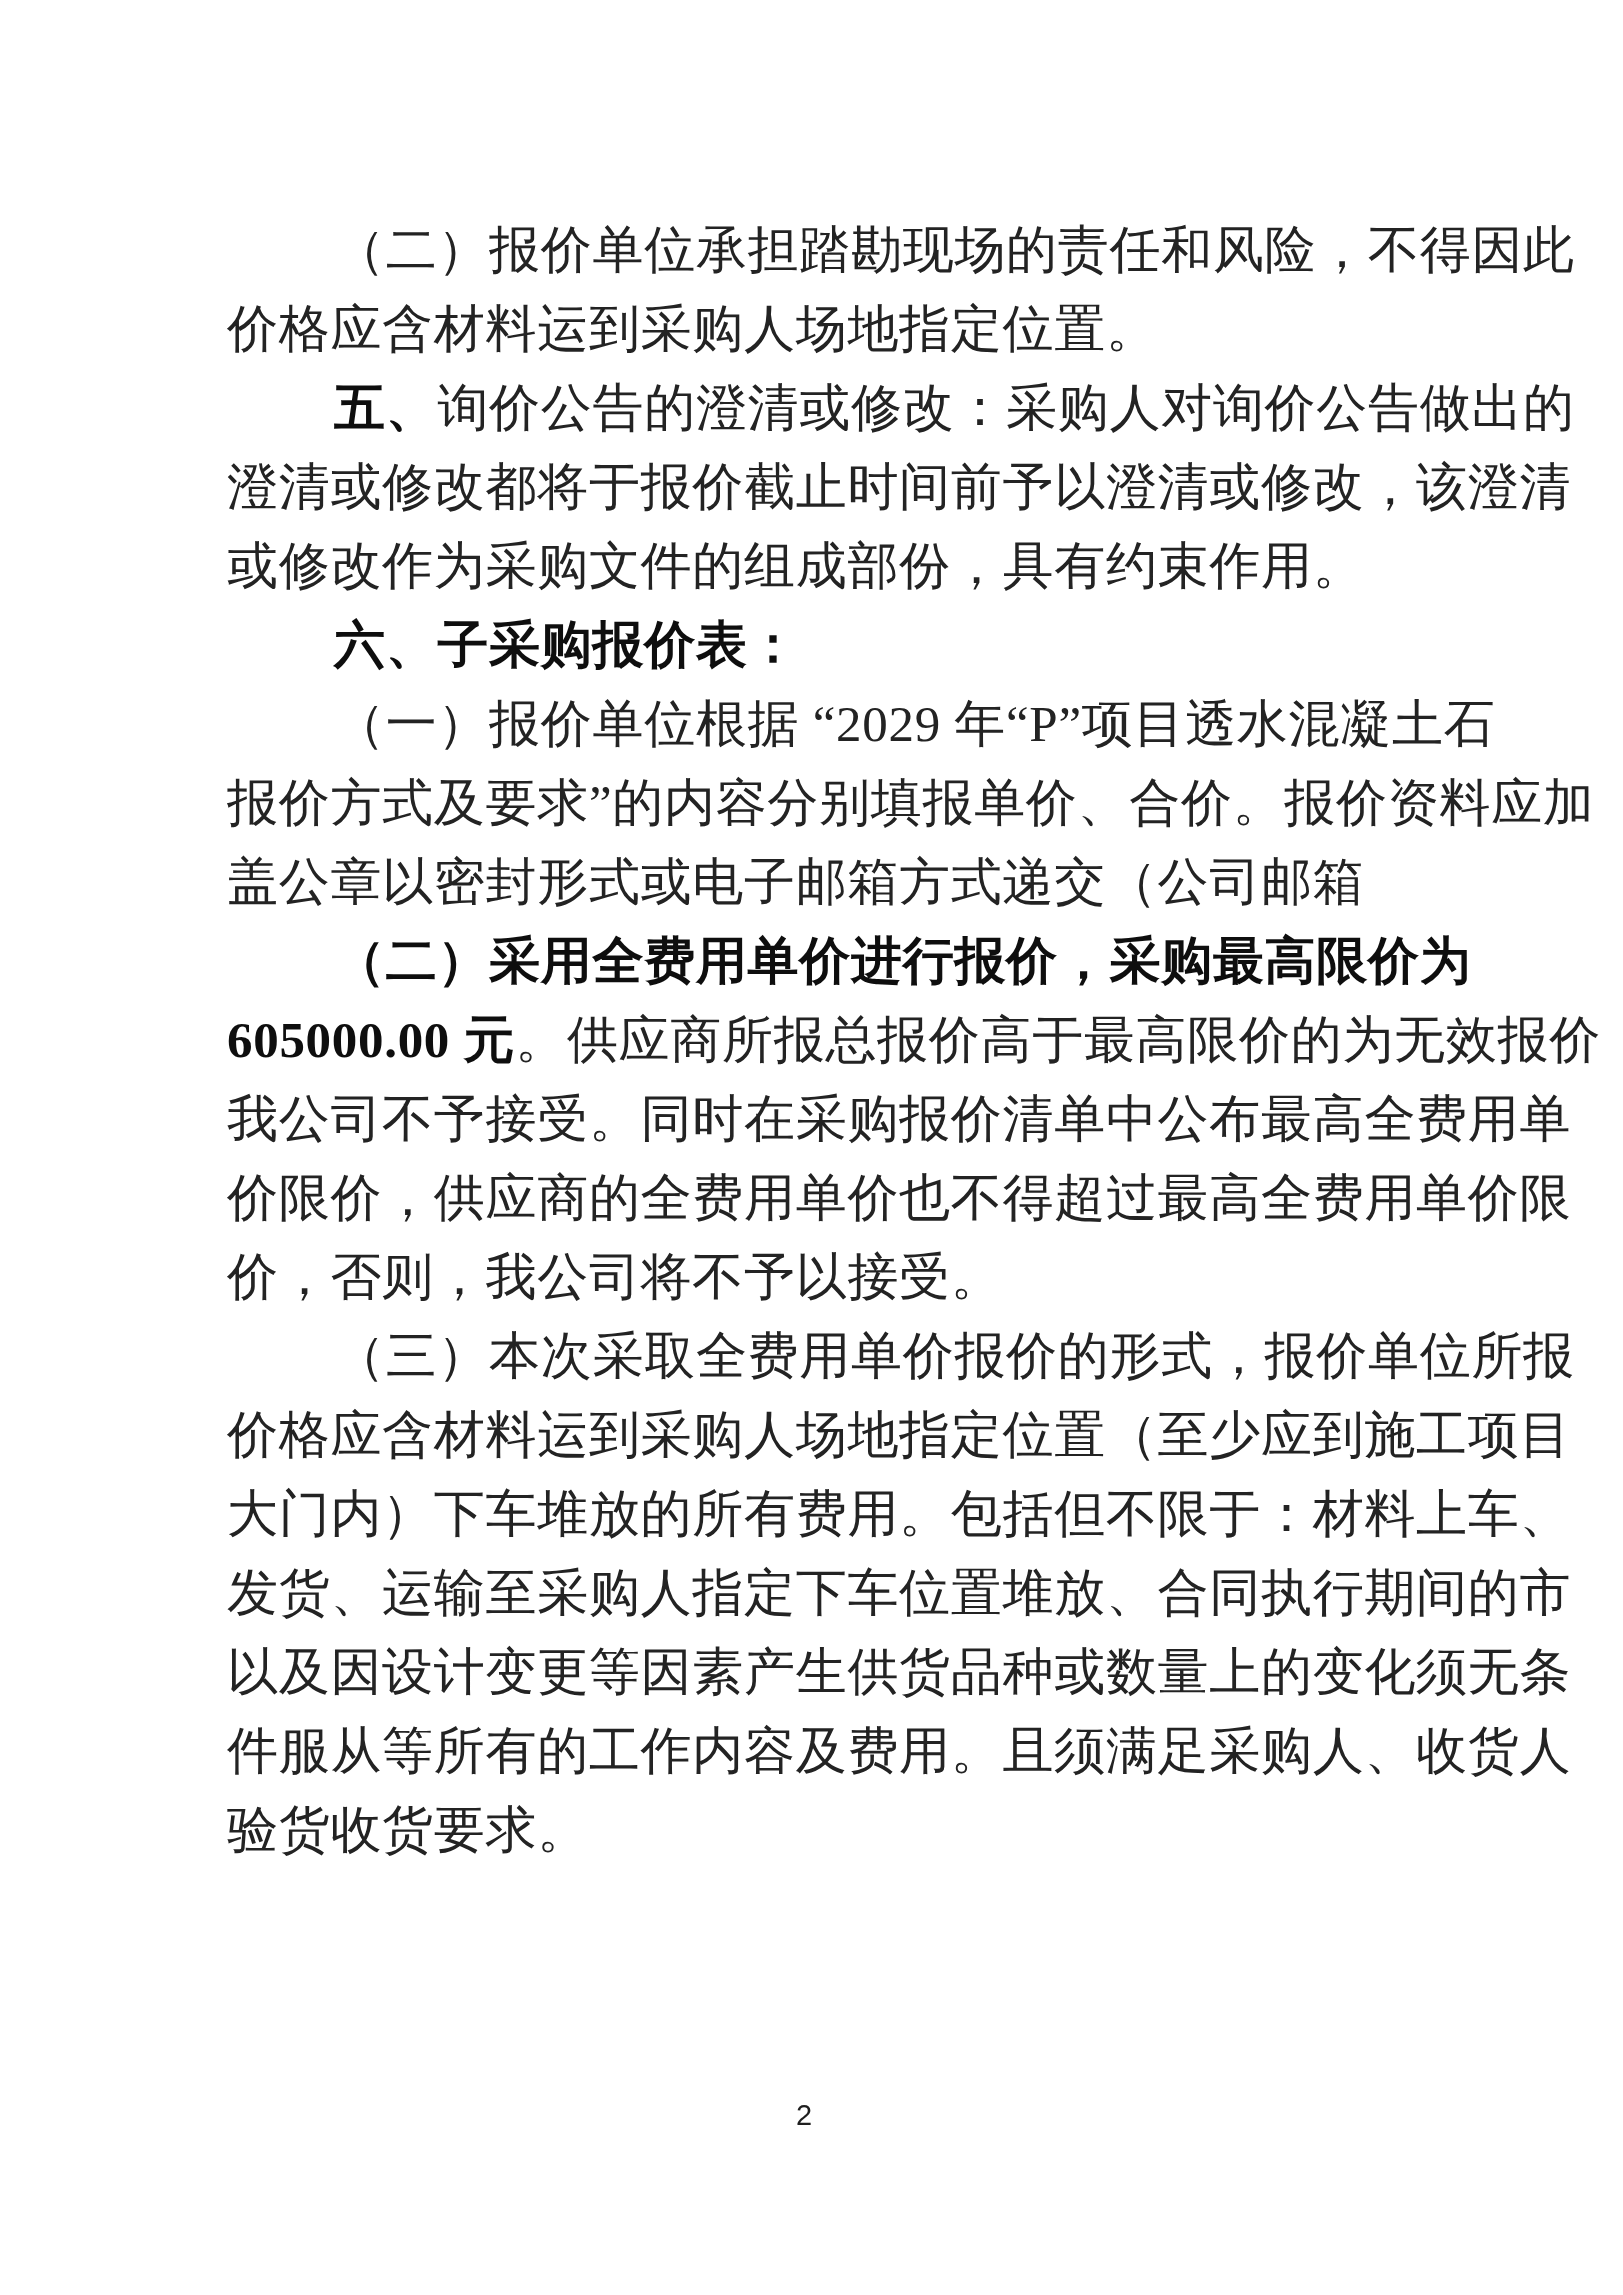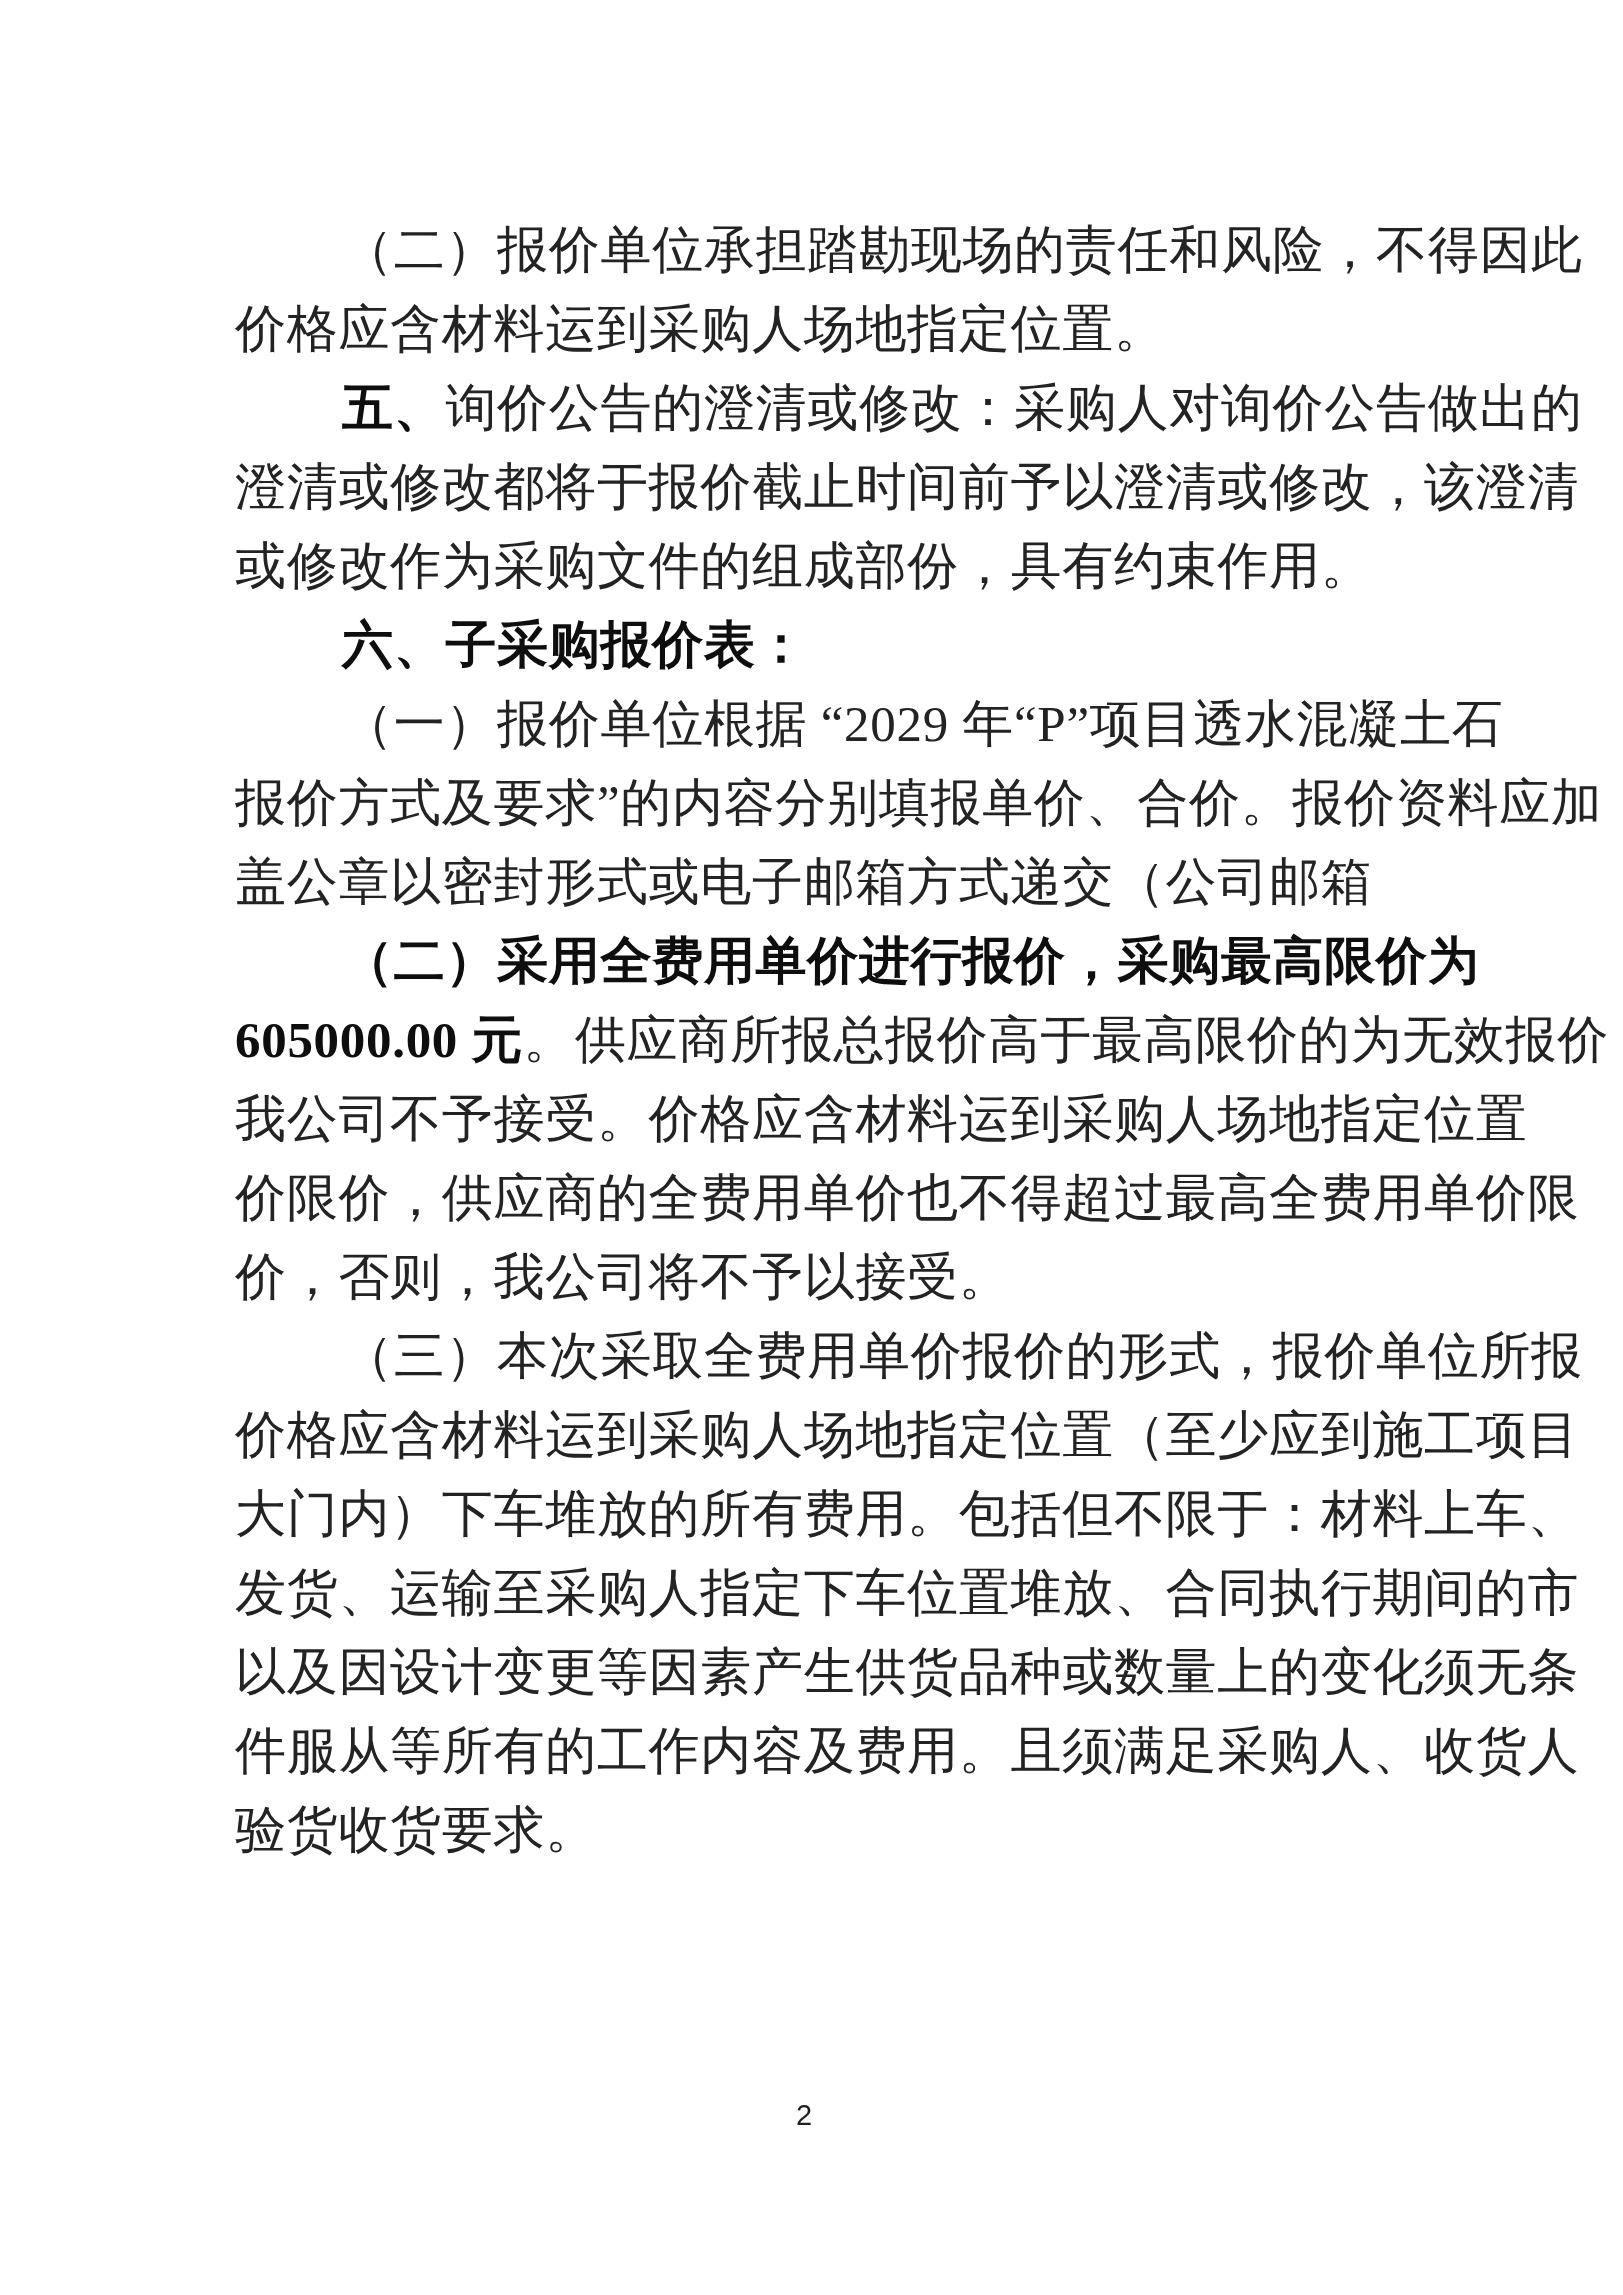--- a/index.html
+++ b/index.html
@@ -21,21 +21,20 @@
     top: 211px;
     width: 1178px;
   }
   .line {
     height: 79px;
     line-height: 79px;
     font-size: 51px;
     letter-spacing: 0.7px;
     white-space: nowrap;
     color: #232323;
-    margin-left: 8px;
   }
   .line.indent {
     padding-left: 107px;
   }
   .line .b {
     font-weight: 700;
     color: #0e0e0e;
   }
   .line .t {
     font-weight: 400;
@@ -74,21 +73,21 @@
 
     <div class="line"><span class="b"></span><span class="t">报价方式及要求”的内容分别填报单价、合价。报价资料应加</span></div>
 
     <div class="line"><span class="b"></span><span class="t">盖公章以密封形式或电子邮箱方式递交（公司邮箱</span></div>
 
 
     <div class="line indent"><span class="b">（二）采用全费用单价进行报价，采购最高限价为</span><span class="t"></span></div>
 
     <div class="line"><span class="b">605000.00 元</span><span class="t">。供应商所报总报价高于最高限价的为无效报价，</span></div>
 
-    <div class="line"><span class="b"></span><span class="t">我公司不予接受。价格应含材料运到采购人场地指定位置</span></div>
+    <div class="line"><span class="b"></span><span class="t">我公司不予接受。同时在采购报价清单中公布最高全费用单</span></div>
 
     <div class="line"><span class="b"></span><span class="t">价限价，供应商的全费用单价也不得超过最高全费用单价限</span></div>
 
     <div class="line"><span class="b"></span><span class="t">价，否则，我公司将不予以接受。</span></div>
 
     <div class="line indent"><span class="b"></span><span class="t">（三）本次采取全费用单价报价的形式，报价单位所报</span></div>
 
     <div class="line"><span class="b"></span><span class="t">价格应含材料运到采购人场地指定位置（至少应到施工项目</span></div>
 
     <div class="line"><span class="b"></span><span class="t">大门内）下车堆放的所有费用。包括但不限于：材料上车、</span></div>

